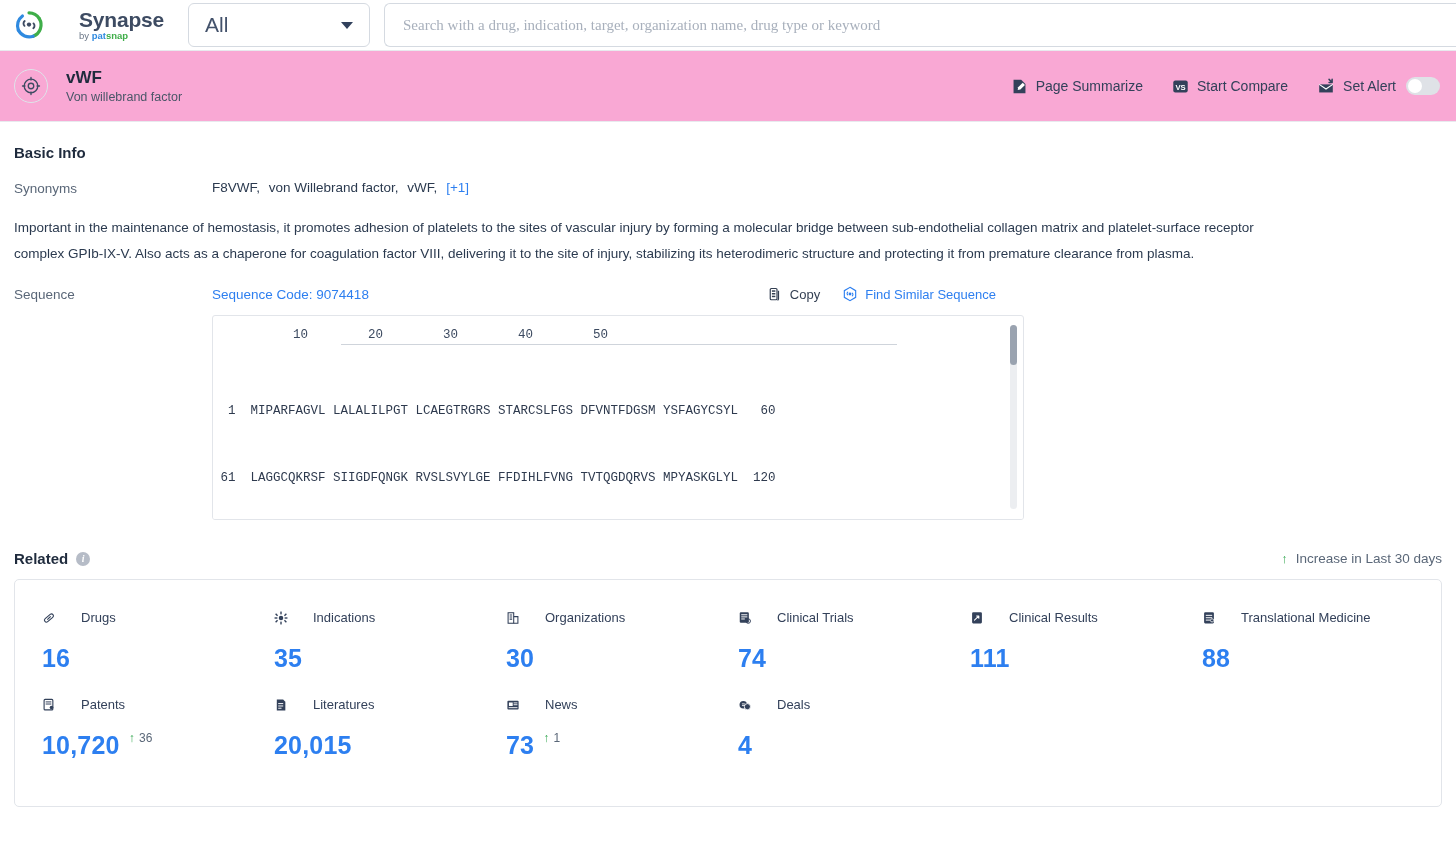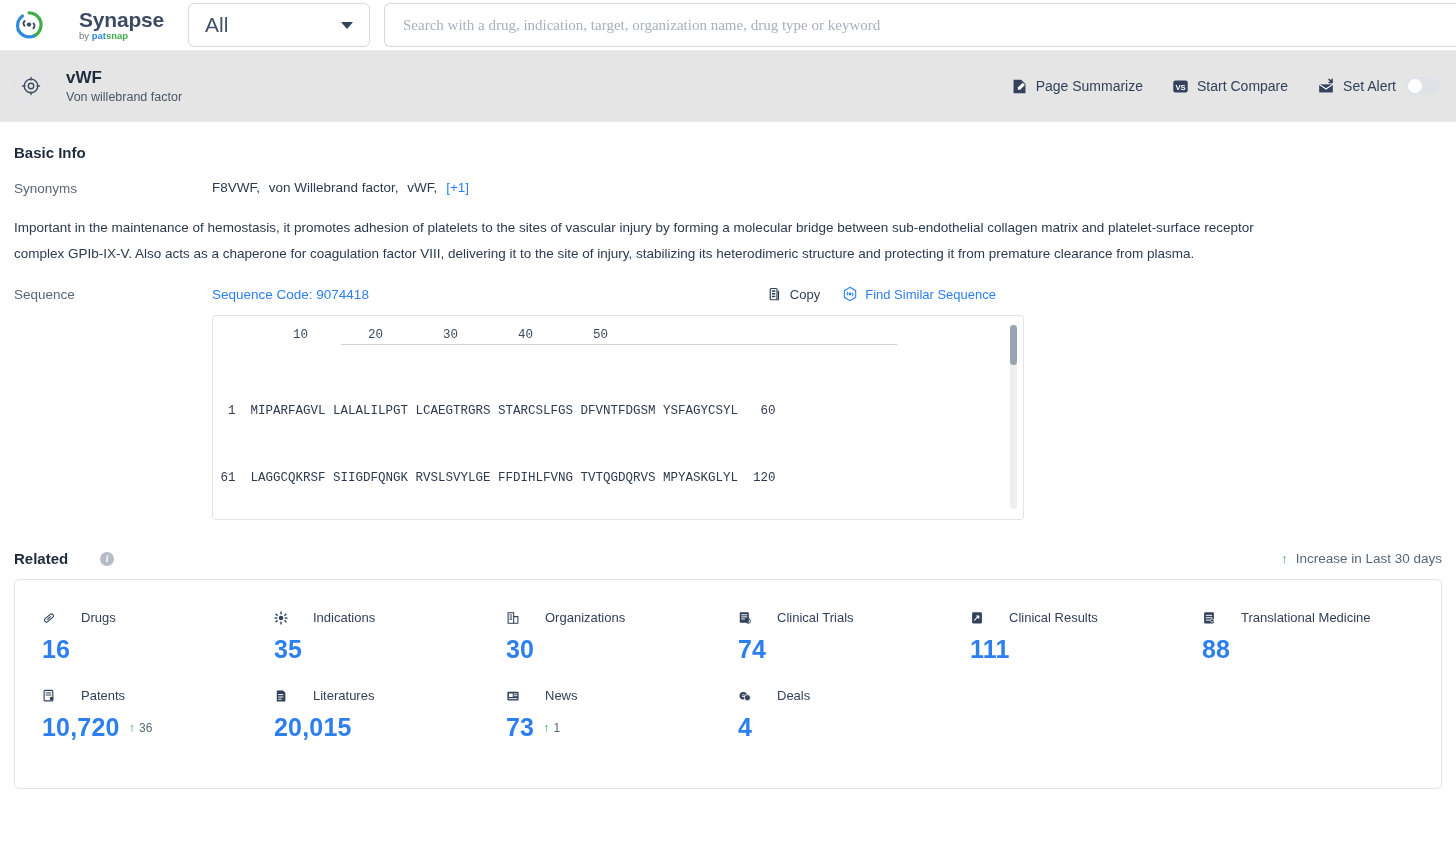--- a/index.html
+++ b/index.html
@@ -56,21 +56,21 @@
     font-size: 15px; color: #2b3a4f;
     font-family: Liberation Serif, serif;
     background: transparent;
   }
   .search-box input::placeholder { color: #a8b0bc; }
 
   
   .entity-bar {
     height: 71px; display: flex; align-items: center;
     padding: 0 16px 0 14px; border-bottom: 1px solid #e8eaee;
-    background: #e5e5e5;
+    background: #f9a8d4;
   }
   .entity-left { display: flex; align-items: center; }
   .entity-icon {
     width: 34px; height: 34px; border-radius: 50%;
     border: 1px solid #dfe3e9; display: flex;
     align-items: center; justify-content: center; color: #3d4b62;
   }
   .entity-txt { margin-left: 18px; }
   .entity-name { font-size: 17px; font-weight: 700; color: #1f2b3d; line-height: 1.15; }
   .entity-desc { font-size: 12.5px; color: #4a5668; margin-top: 3px; }
@@ -81,21 +81,21 @@
     position: relative; margin-left: 2px; cursor: pointer;
   }
   .toggle::after {
     content: ""; position: absolute; left: 2px; top: 2px;
     width: 14px; height: 14px; border-radius: 50%; background: #fff;
   }
 
   
   .content { padding: 0 14px; }
   .sec-title { font-size: 15px; font-weight: 700; color: #1f2b3d; margin: 22px 0 0 0; }
-  .sec-title-row { display: flex; align-items: center; gap: 24px; }
+  .sec-title-row { display: flex; align-items: center; }
   .info-dot {
     width: 14px; height: 14px; border-radius: 50%; background: #b6bcc7;
     color: #fff; font-size: 10px; font-weight: 700; line-height: 14px;
     text-align: center; margin-left: 8px; font-style: italic;
     font-family: "Liberation Serif", serif;
   }
 
   .row { display: flex; margin-top: 19px; }
   .row-label { width: 198px; flex: 0 0 198px; font-size: 13.5px; color: #5a6778; padding-top: 1px; }
   .row-body { flex: 1; font-size: 13.5px; color: #2b3a4f; }
@@ -147,21 +147,21 @@
   .increase-note { margin-left: auto; display: flex; align-items: center; gap: 8px; font-size: 13.5px; color: #5a6778; }
   .up-arrow { color: #36a852; font-size: 13px; font-weight: 700; }
 
   .related-card {
     margin-top: 12px; border: 1px solid #e2e5ea; border-radius: 5px;
     background: #fff; padding: 30px 0 22px 0;
   }
   .rel-grid { display: flex; flex-wrap: wrap; }
   .rel-item { width: 232px; padding-left: 27px; margin-bottom: 24px; }
   .rel-top { display: flex; align-items: center; gap: 25px; font-size: 13px; color: #33415a; }
-  .rel-val { margin-top: 10px; font-size: 25px; font-weight: 700; color: #2d7ff0; letter-spacing: 0.2px; display: flex; align-items: center; }
+  .rel-val { margin-top: 19px; font-size: 25px; font-weight: 700; color: #2d7ff0; letter-spacing: 0.2px; display: flex; align-items: flex-start; }
   .rel-delta { display: inline-flex; align-items: center; gap: 4px; margin-left: 9px; font-size: 12px; font-weight: 400; color: #5a6778; }
   .rel-delta .up-arrow { font-size: 12px; }
   .icon { display: inline-flex; align-items: center; justify-content: center; color: #33415a; }
 </style>
 </head>
 <body>
 
 <div class="topbar">
   <div class="logo">
     <span class="logo-mark">

